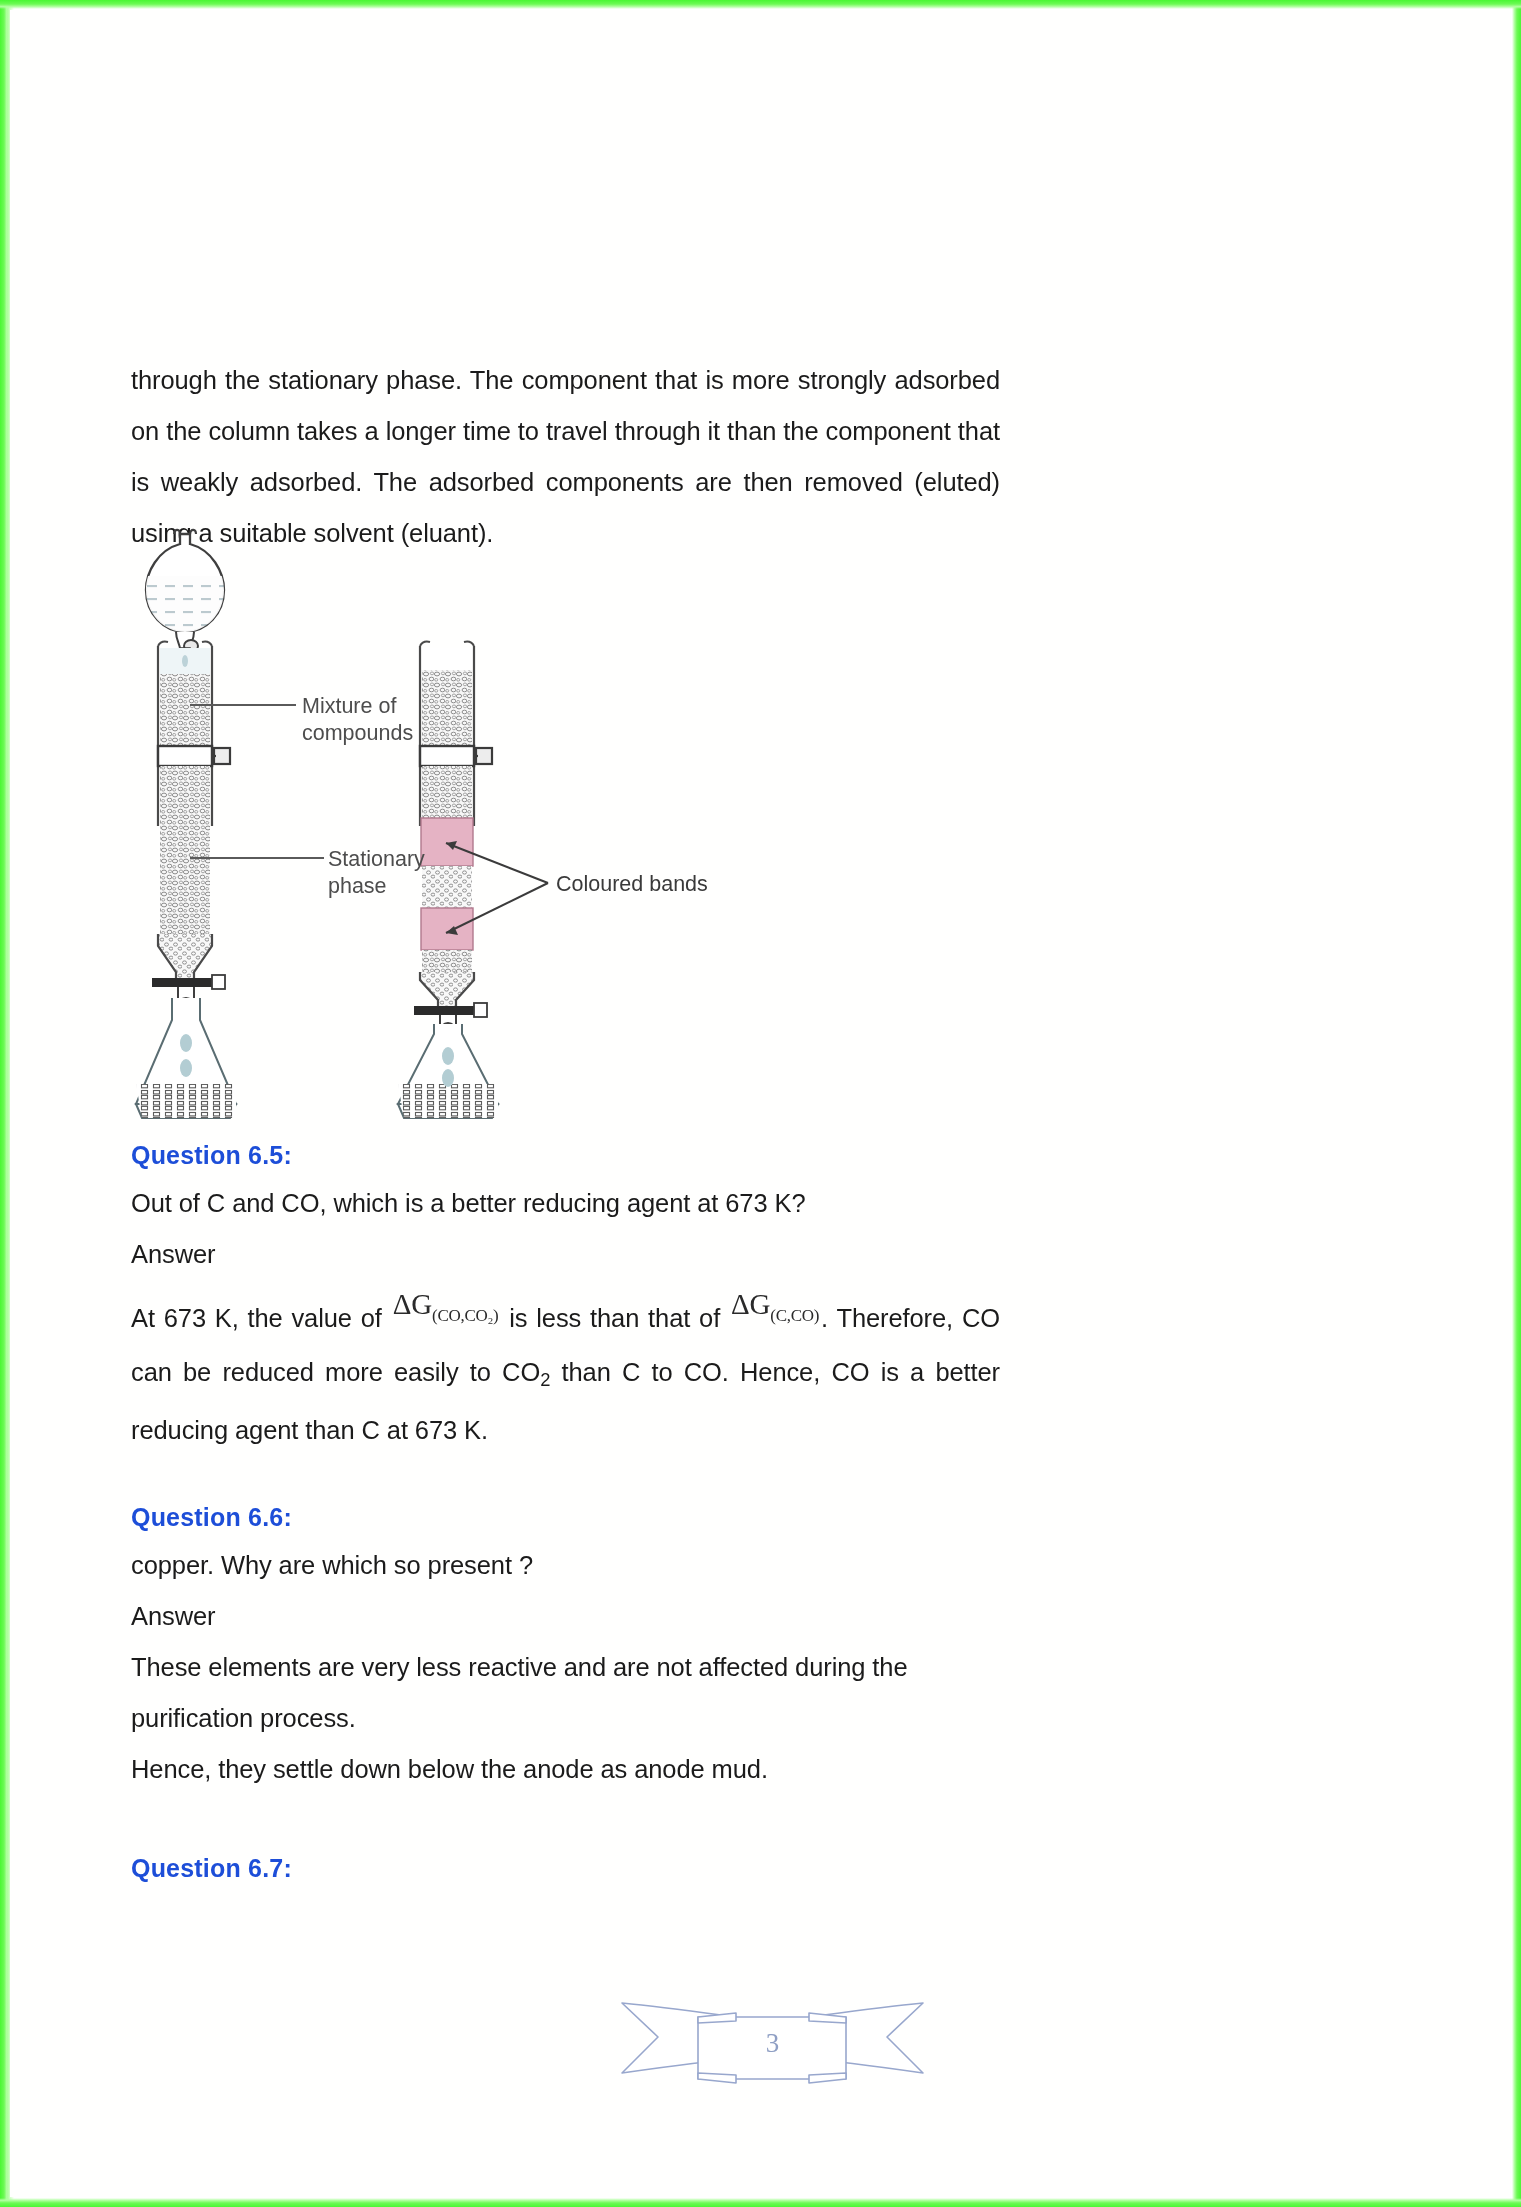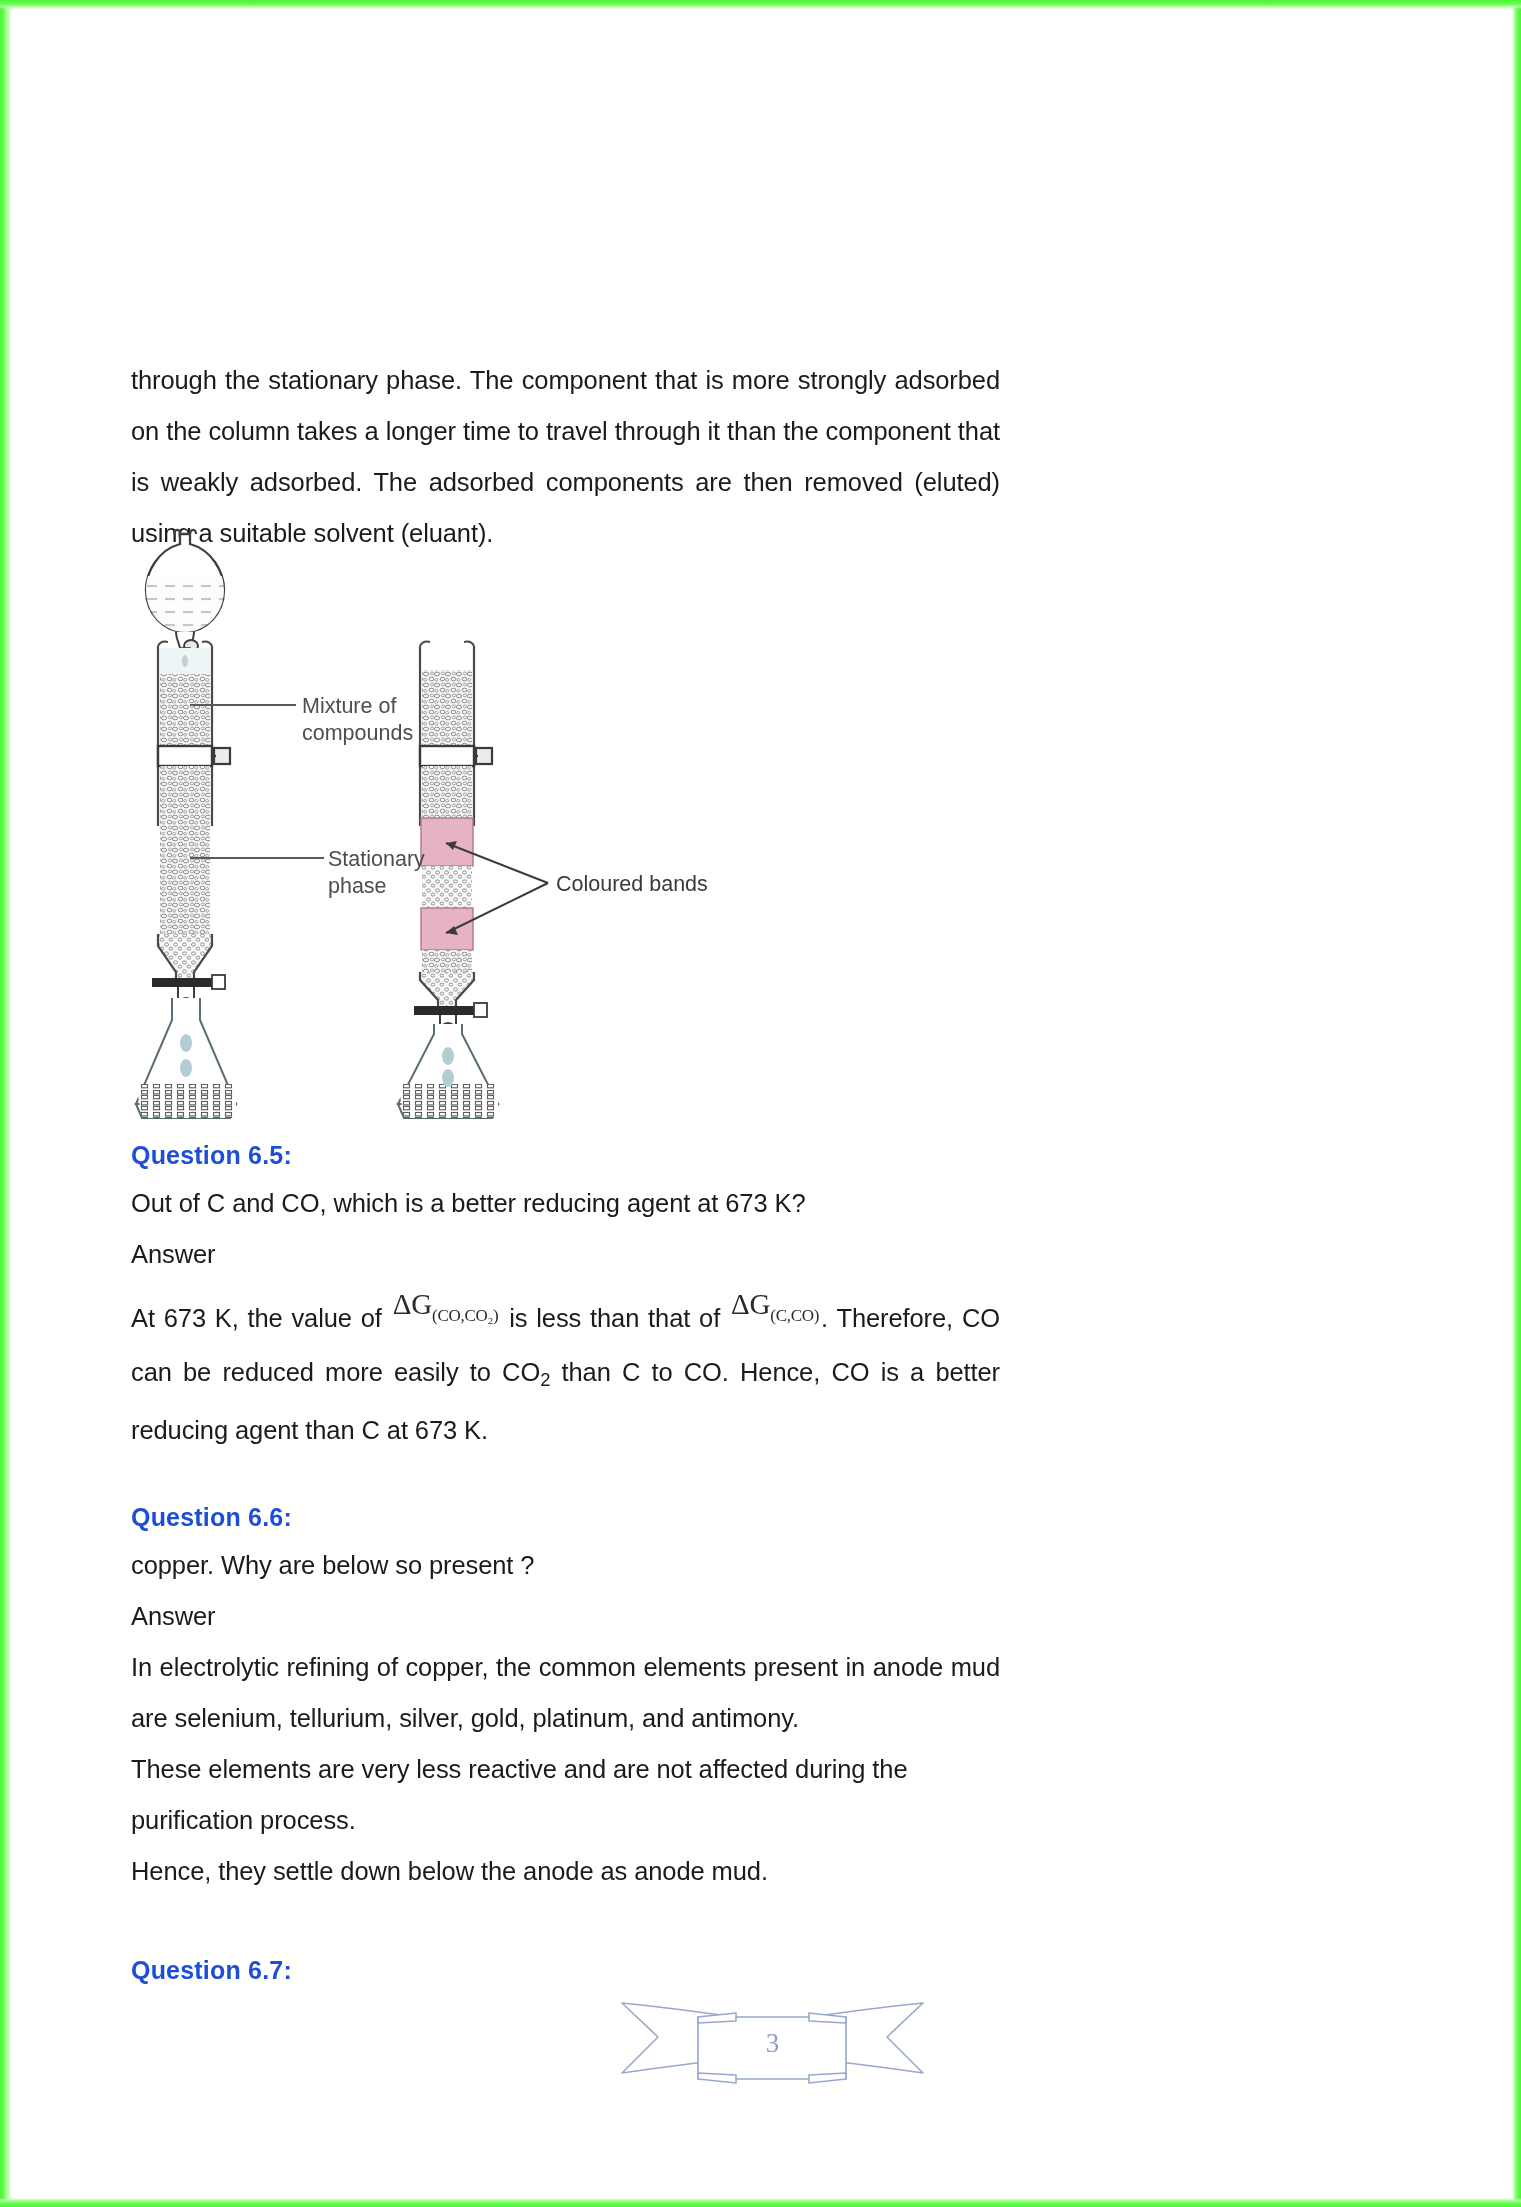--- a/index.html
+++ b/index.html
@@ -292,23 +292,22 @@
       <p class="ptext justify" style="margin-top:12px;">
         <span>At 673 K, the value of</span>
         <span class="dg"><span>ΔG</span><span class="sub">(CO,CO₂)</span></span>
         <span>is less than that of</span>
         <span class="dg"><span>ΔG</span><span class="sub">(C,CO)</span></span><span>. Therefore, CO can be reduced more easily to CO</span><span class="sub2">2</span><span> than C to CO. Hence, CO is a better reducing agent than C at 673 K.</span>
       </p>
 
       <div class="gap-md"></div>
 
       <p class="q-head">Question 6.6:</p>
-      <p class="ptext">copper. Why are below so present ?</p>
+      <p class="ptext">copper. Why are which so present ?</p>
       <p class="ptext">Answer</p>
-      <p class="ptext justify">In electrolytic refining of copper, the common elements present in anode mud are selenium, tellurium, silver, gold, platinum, and antimony.</p>
       <p class="ptext">These elements are very less reactive and are not affected during the purification process.</p>
       <p class="ptext">Hence, they settle down below the anode as anode mud.</p>
 
       <div class="gap-lg"></div>
 
       <p class="q-head">Question 6.7:</p>
     </div>
 
     <div class="ribbon">
       <svg width="325" height="125" viewBox="0 0 325 125" xmlns="http://www.w3.org/2000/svg">

